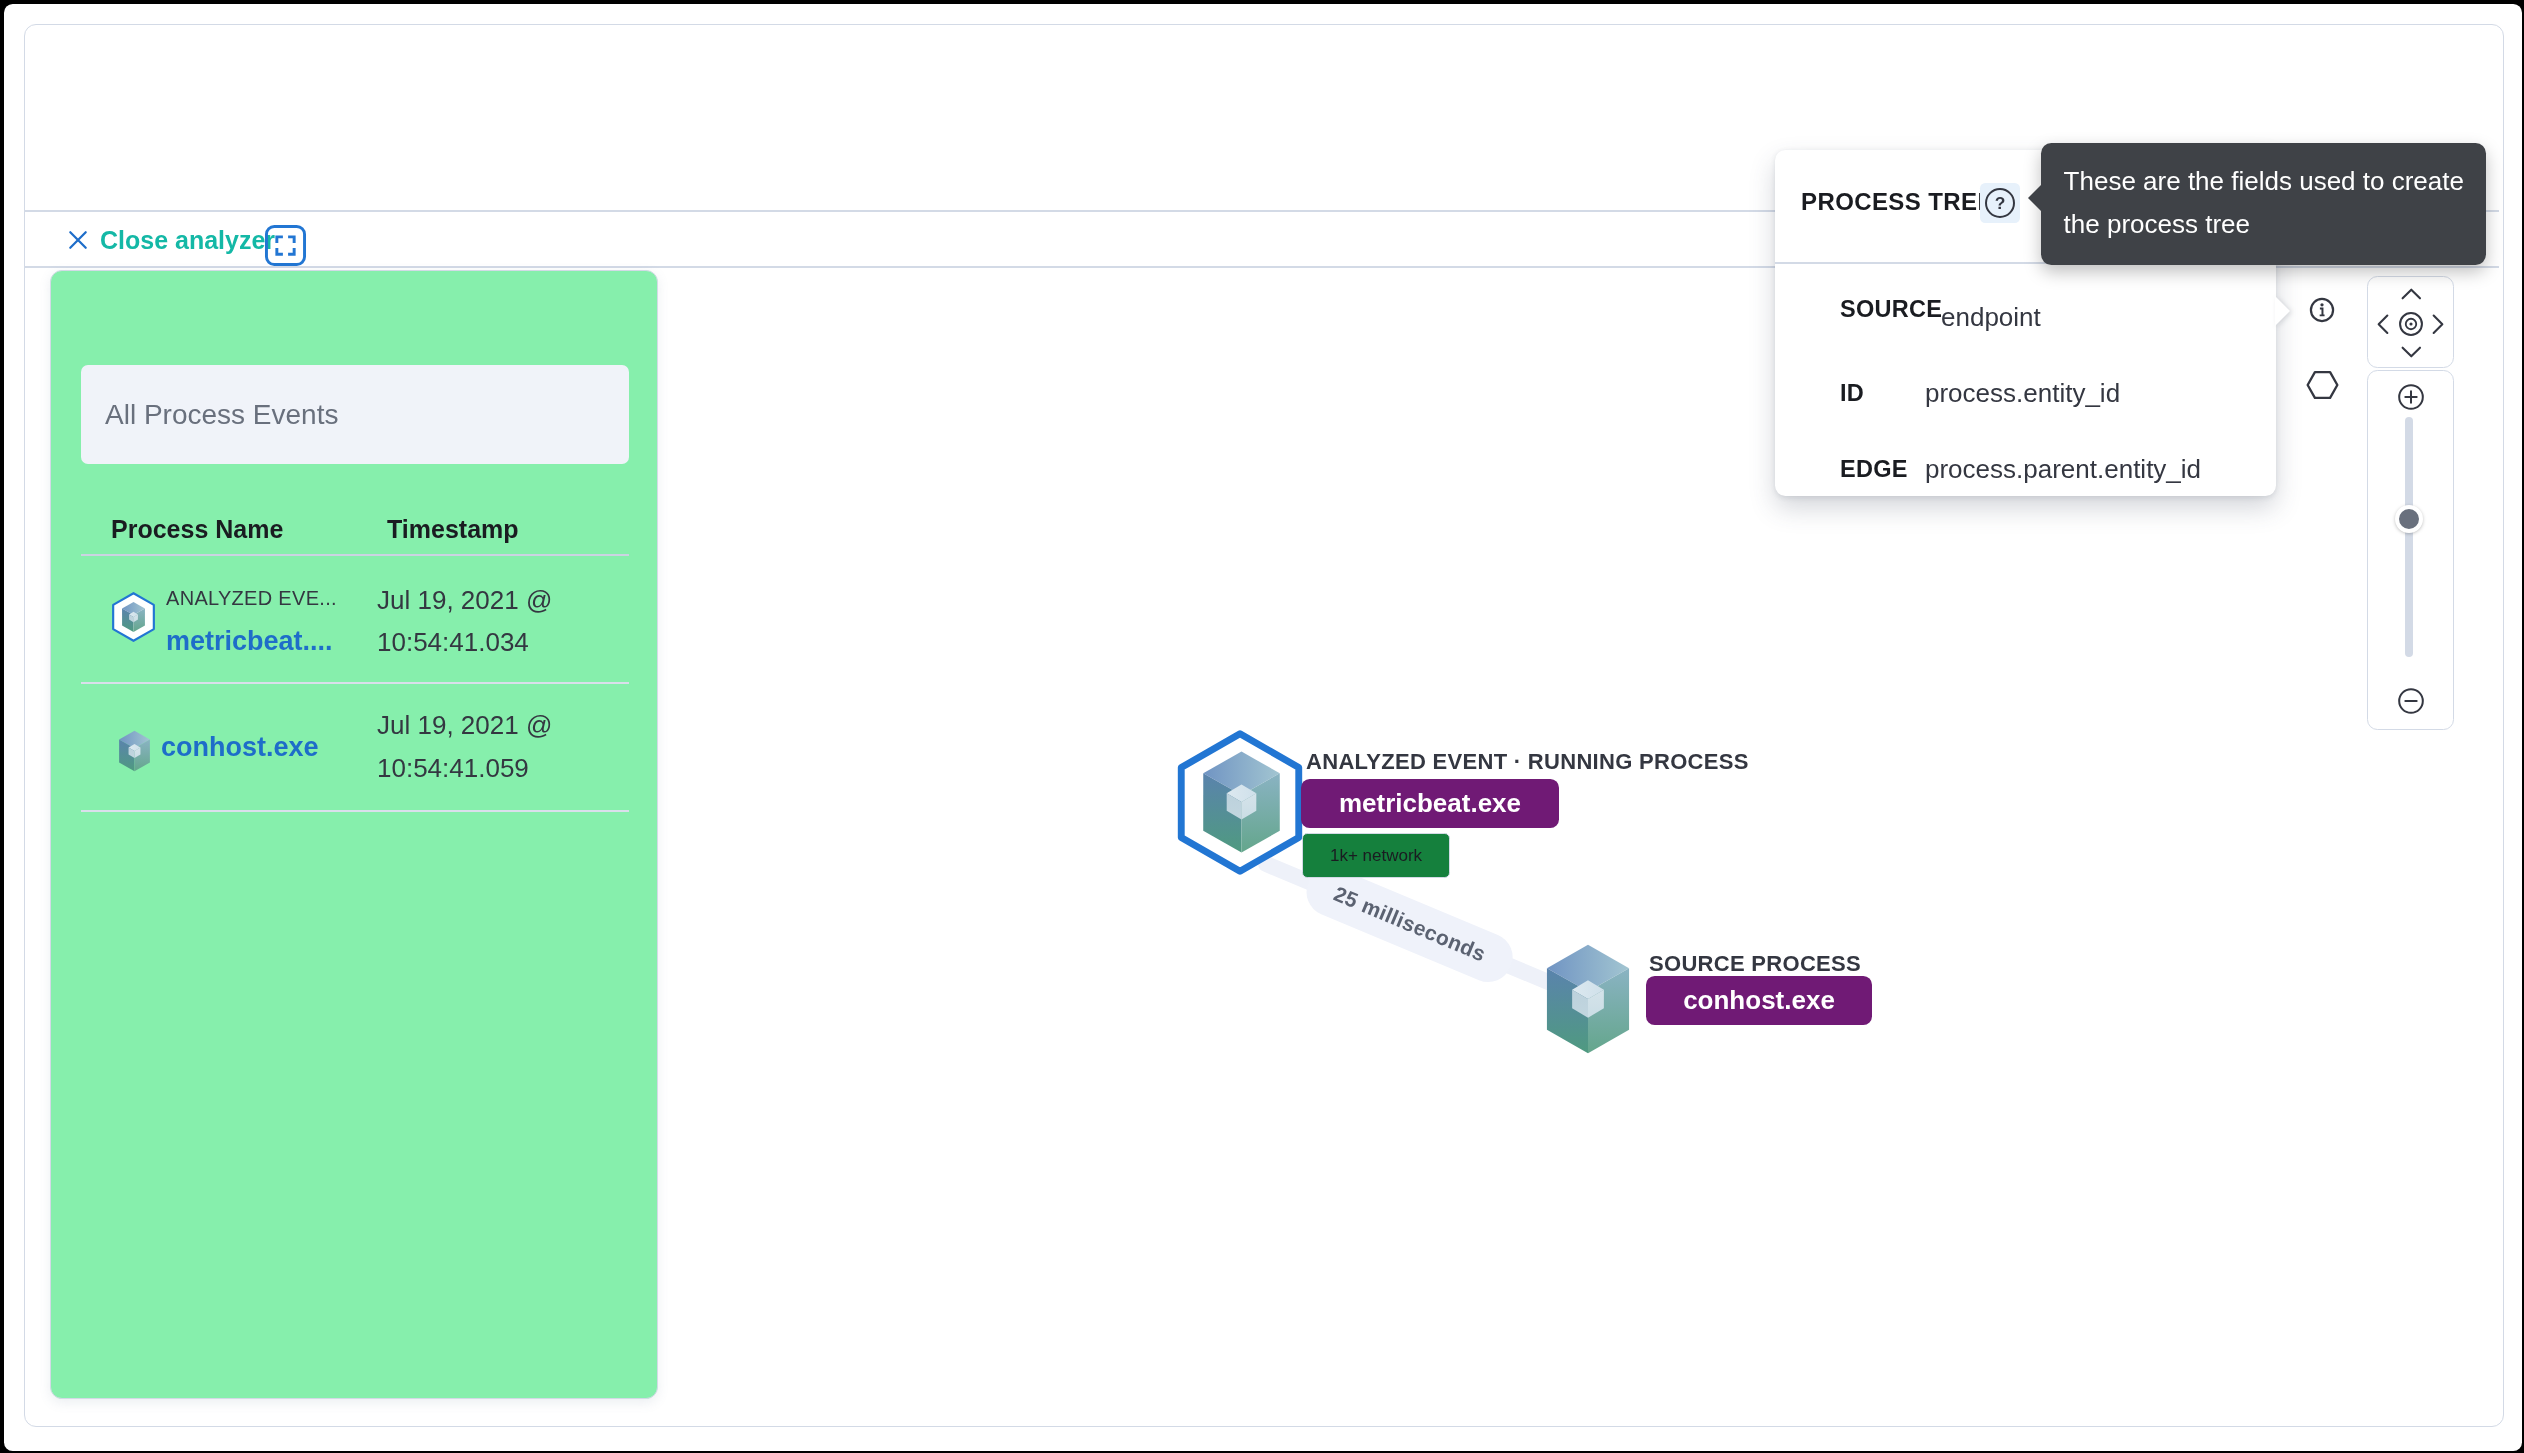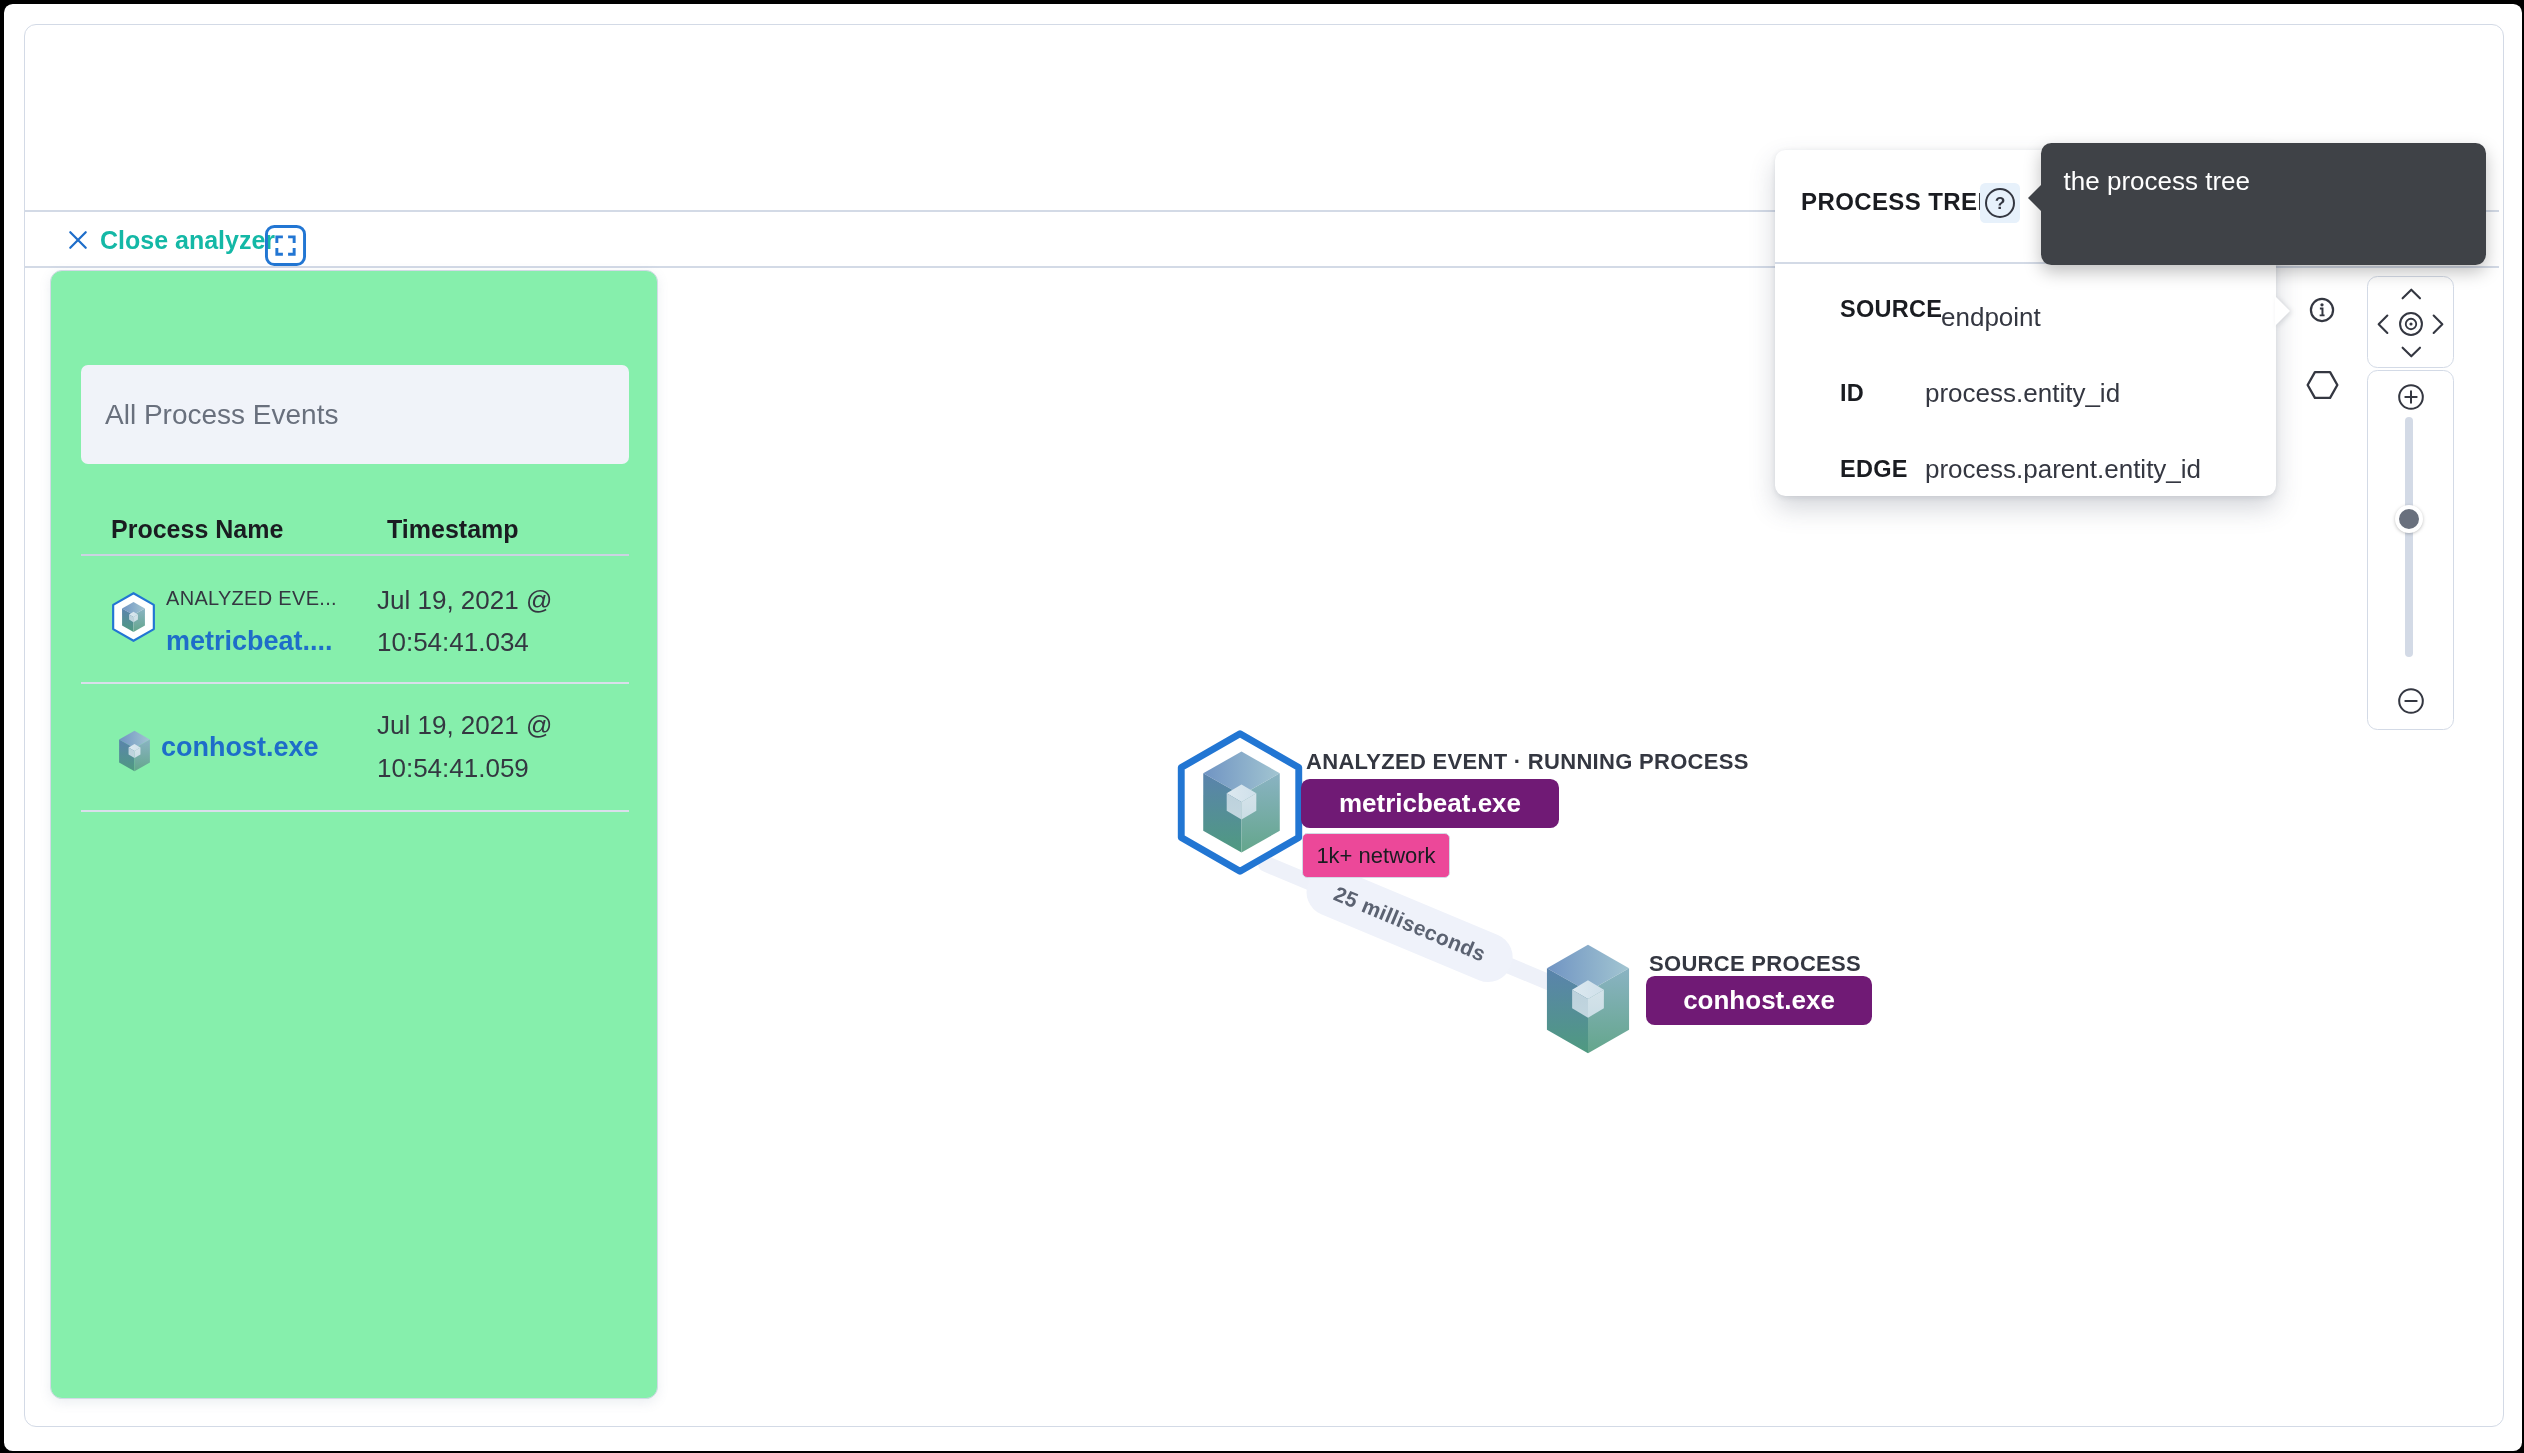--- a/index.html
+++ b/index.html
@@ -28,22 +28,22 @@
 
   
   .edge-band{left:1259px;top:853px;width:356px;height:15.6px;background:#eef1f9;border-radius:7.8px;
              transform:rotate(22.7deg);transform-origin:0 50%;z-index:5;}
   .edge-pill{position:absolute;left:54px;top:-16.5px;width:219px;height:49px;background:#eff2fa;border-radius:24px;
              display:flex;align-items:center;justify-content:center;
              font-size:21px;font-weight:600;color:#5b6271;letter-spacing:0.4px;}
   .node-label{font-size:22px;font-weight:700;color:#343741;letter-spacing:0.3px;z-index:7;}
   .node-btn{background:#701a75;border-radius:8.7px;display:flex;align-items:center;justify-content:center;
             color:#fff;font-size:26px;font-weight:700;z-index:7;cursor:pointer;}
-  .net-pill{left:1302px;top:833px;width:146px;height:43px;background:#ec4899;border:1.7px solid #d3dae6;border-radius:5.2px;
-            display:flex;align-items:center;justify-content:center;font-size:22px;color:#1a1c21;z-index:7;cursor:pointer;}
+  .net-pill{left:1302px;top:833px;width:146px;height:43px;background:#15803d;border:1.7px solid #d3dae6;border-radius:5.2px;
+            display:flex;align-items:center;justify-content:center;font-size:17px;color:#1a1c21;z-index:7;cursor:pointer;}
   .cube{z-index:6;cursor:pointer;}
 
   
   .popover{left:1775px;top:150px;width:501px;height:346px;background:#fff;border-radius:10.4px;
            box-shadow:0 12px 26px rgba(60,70,90,.22), 0 1.7px 5.2px rgba(60,70,90,.12);z-index:20;}
   .popover-arrow{position:absolute;right:-14px;top:146px;width:0;height:0;
                  border-top:15px solid transparent;border-bottom:15px solid transparent;border-left:15px solid #fff;
                  filter:drop-shadow(2.6px 1.7px 2.6px rgba(60,70,90,.18));}
   .pop-title{left:26px;top:38px;font-size:24px;font-weight:700;color:#1a1c21;letter-spacing:0.4px;}
   .help-chip{left:205px;top:33px;width:40px;height:40px;background:#e7f1fb;border-radius:5.2px;
@@ -203,20 +203,21 @@
 
   <div class="abs pop-label" style="left:26px;top:230px;">ID</div>
   <div class="abs pop-value" style="left:150px;top:228px;">process.entity_id</div>
 
   <div class="abs pop-label" style="left:26px;top:306px;">EDGE</div>
   <div class="abs pop-value" style="left:150px;top:304px;">process.parent.entity_id</div>
 </div>
 
 <div class="abs tooltip">
   <div class="tooltip-arrow"></div>
+  <div>These are the fields used to create</div>
   <div>the process tree</div>
 </div>
 
 <svg class="abs icon-btn" style="left:2308px;top:296px;z-index:8;" width="28" height="28" viewBox="0 0 24 24">
   <circle cx="12" cy="12" r="9.5" fill="none" stroke="#343741" stroke-width="1.9"></circle>
   <circle cx="12" cy="7.6" r="1.4" fill="#343741"></circle>
   <path d="M10.2 10.8 H12.4 V16.4 M10 16.6 H14.2" fill="none" stroke="#343741" stroke-width="1.7"></path>
 </svg>
 <svg class="abs icon-btn" style="left:2306px;top:370px;z-index:8;" width="33" height="30" viewBox="0 0 100 90">
   <polygon points="27,6 73,6 95,45 73,84 27,84 5,45" fill="none" stroke="#343741" stroke-width="7" stroke-linejoin="round"></polygon>

